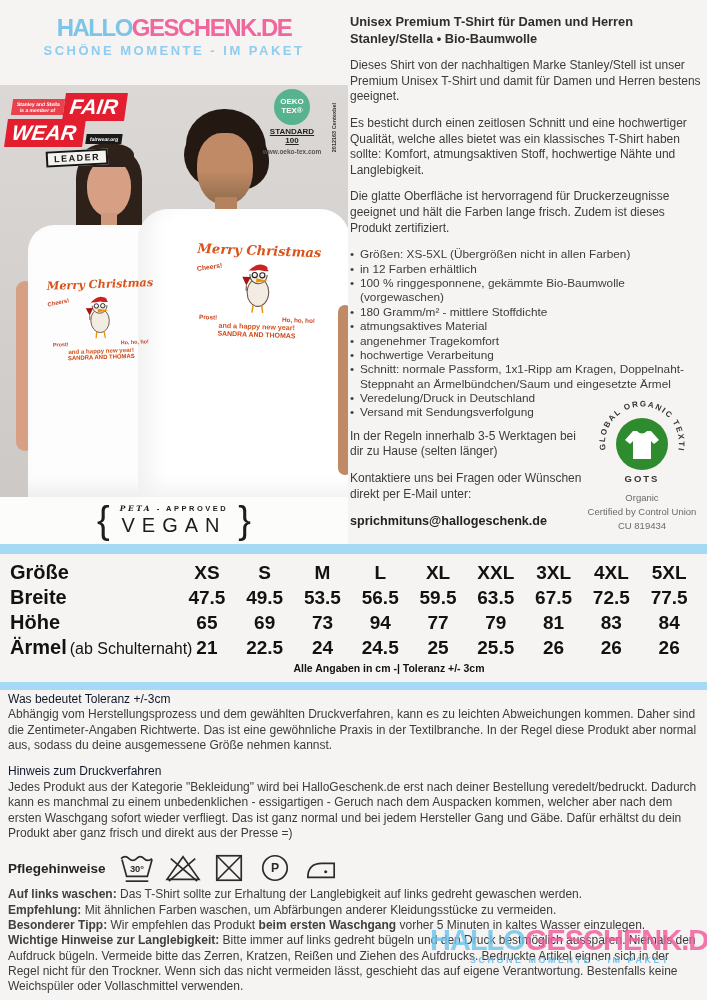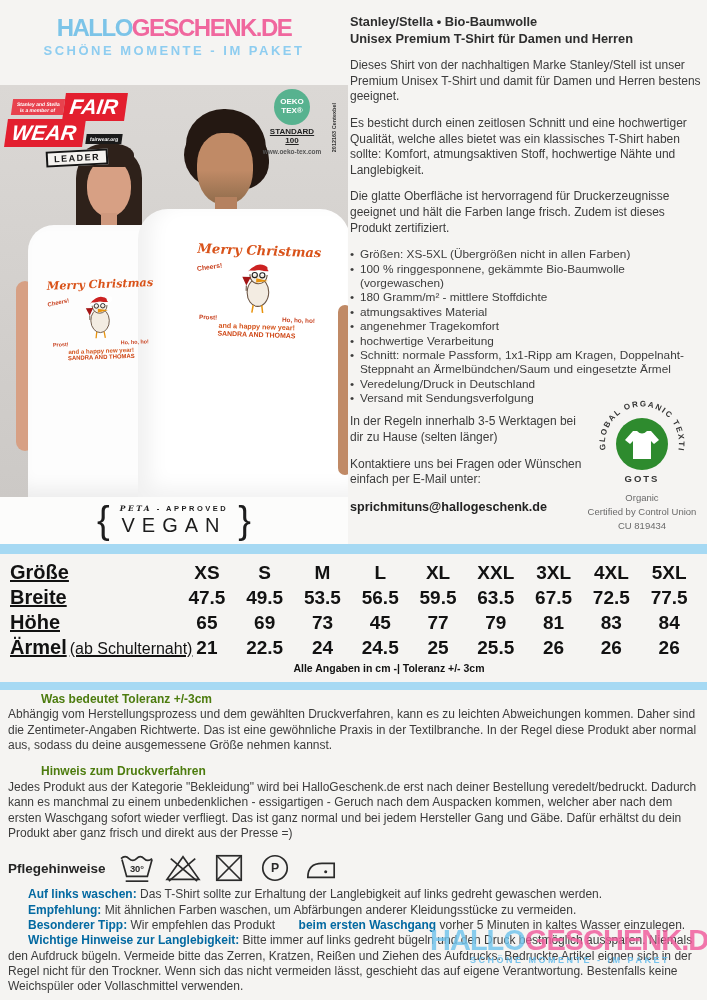--- a/index.html
+++ b/index.html
@@ -87,34 +87,34 @@
   .gots-sub { font-size:9.5px; color:#6a6a6a; line-height:1.25; margin-top:2px; }
 
   
   .blue-bar { position:absolute; left:0; width:707px; background:#a6d9f3; }
   #bar1 { top:544px; height:10px; }
   #bar2 { top:682px; height:8px; }
 
   
   #size-table { position:absolute; left:10px; top:560px; width:688px; color:#121212; }
   .trow { display:flex; align-items:center; height:25px; }
-  .tlabel { width:168px; font-weight:800; font-size:20px; white-space:nowrap;text-decoration:underline; }
+  .tlabel { width:168px; font-weight:800; font-size:20px; white-space:nowrap; }
   .tlabel-suffix { font-weight:400; font-size:16px; margin-left:3px; }
   .tval { flex:1; text-align:center; font-weight:800; font-size:19px; }
   #table-footnote { margin-top:2px; text-align:center; font-weight:800; font-size:10.5px; padding-left:70px; color:#111; }
 
   
   #bottom { position:absolute; left:8px; top:692px; width:692px; font-size:12px; line-height:1.28; color:#3c3c3c; }
-  .sec-h { font-weight:700; color:#4d7c0f;margin-left:33px; }
+  .sec-h { font-weight:400; color:#0f172a; }
   .sec-gap { margin-top:11px; }
   #care-row { display:flex; align-items:center; margin-top:11px; margin-bottom:3px;text-align:center; }
   #care-heading { font-weight:800; font-size:13.5px; color:#252525; margin-right:12px; }
   .care-svg { width:38px; height:32px; margin-right:8px; stroke:#2b2b2b; fill:none; stroke-width:1.8; }
   .care-svg text { stroke:none; fill:#2b2b2b; font-weight:700; font-family:"Liberation Sans", sans-serif; }
-  .care-line b { color:#0369a1;margin-left:20px; }
+  .care-line b { color:#404040; }
 
   
   #watermark { position:absolute; left:430px; top:926px; width:280px; text-align:center; pointer-events:none; }
   .wm-line1 { font-size:29px; font-weight:900; letter-spacing:-1px; white-space:nowrap; line-height:1; }
   .wm-hallo { color:rgba(112,195,235,0.82); }
   .wm-geschenk { color:rgba(240,90,155,0.82); }
   .wm-line2 { font-size:9px; font-weight:800; letter-spacing:2.5px; color:rgba(105,190,235,0.9); margin-top:0px; }
 </style>
 </head>
 <body>
@@ -226,39 +226,40 @@
       <span class="vegan-mid">
         <div class="vegan-line1"><span class="vegan-peta">PETA</span> <span>- APPROVED</span></div>
         <div class="vegan-line2">VEGAN</div>
       </span>
       <span class="vegan-brace">}</span>
     </div>
   </div>
 
   <div id="desc">
     <div class="desc-title">
+      <div>Unisex Premium T-Shirt für Damen und Herren</div>
       <div>Stanley/Stella • Bio-Baumwolle</div>
-      <div>Unisex Premium T-Shirt für Damen und Herren</div>
     </div>
     <div class="desc-p">Dieses Shirt von der nachhaltigen Marke Stanley/Stell ist unser Premium Unisex T-Shirt und damit für Damen und Herren bestens geeignet.</div>
     <div class="desc-p">Es besticht durch einen zeitlosen Schnitt und eine hochwertiger Qualität, welche alles bietet was ein klassisches T-Shirt haben sollte: Komfort, atmungsaktiven Stoff, hochwertige Nähte und Langlebigkeit.</div>
     <div class="desc-p">Die glatte Oberfläche ist hervorragend für Druckerzeugnisse geeignet und hält die Farben lange frisch. Zudem ist dieses Produkt zertifiziert.</div>
     <ul id="bullets">
       <li>Größen: XS-5XL (Übergrößen nicht in allen Farben)</li>
+      <li>in 12 Farben erhältlich</li>
       <li>100 % ringgesponnene, gekämmte Bio-Baumwolle (vorgewaschen)</li>
       <li>180 Gramm/m² - mittlere Stoffdichte</li>
       <li>atmungsaktives Material</li>
       <li>angenehmer Tragekomfort</li>
       <li>hochwertige Verarbeitung</li>
       <li>Schnitt: normale Passform, 1x1-Ripp am Kragen, Doppelnaht-Steppnaht an Ärmelbündchen/Saum und eingesetzte Ärmel</li>
       <li>Veredelung/Druck in Deutschland</li>
       <li>Versand mit Sendungsverfolgung</li>
     </ul>
     <div class="desc-delivery">In der Regeln innerhalb 3-5 Werktagen bei dir zu Hause (selten länger)</div>
-    <div class="desc-contact">Kontaktiere uns bei Fragen oder Wünschen einfach per E-Mail unter:</div>
+    <div class="desc-contact">Kontaktiere uns bei Fragen oder Wünschen direkt per E-Mail unter:</div>
     <div class="desc-email">sprichmituns@hallogeschenk.de</div>
   </div>
 
   <div id="gots">
     <svg width="96" height="96" viewBox="0 0 96 96">
       <defs>
         <path id="gotsArc" d="M12,58 A37,37 0 1 1 84,58"></path>
       </defs>
       <text font-size="8" letter-spacing="1.6" fill="#333" font-weight="bold" font-family="Liberation Sans, sans-serif">
         <textPath href="#gotsArc" startOffset="2">GLOBAL ORGANIC TEXTILE STANDARD</textPath>
@@ -298,21 +299,21 @@
       <div class="tval">63.5</div>
       <div class="tval">67.5</div>
       <div class="tval">72.5</div>
       <div class="tval">77.5</div>
     </div>
     <div class="trow">
       <div class="tlabel"><span>Höhe</span><span class="tlabel-suffix"></span></div>
       <div class="tval">65</div>
       <div class="tval">69</div>
       <div class="tval">73</div>
-      <div class="tval">45</div>
+      <div class="tval">94</div>
       <div class="tval">77</div>
       <div class="tval">79</div>
       <div class="tval">81</div>
       <div class="tval">83</div>
       <div class="tval">84</div>
     </div>
     <div class="trow">
       <div class="tlabel"><span>Ärmel</span><span class="tlabel-suffix">(ab Schulternaht)</span></div>
       <div class="tval">21</div>
       <div class="tval">22.5</div>

